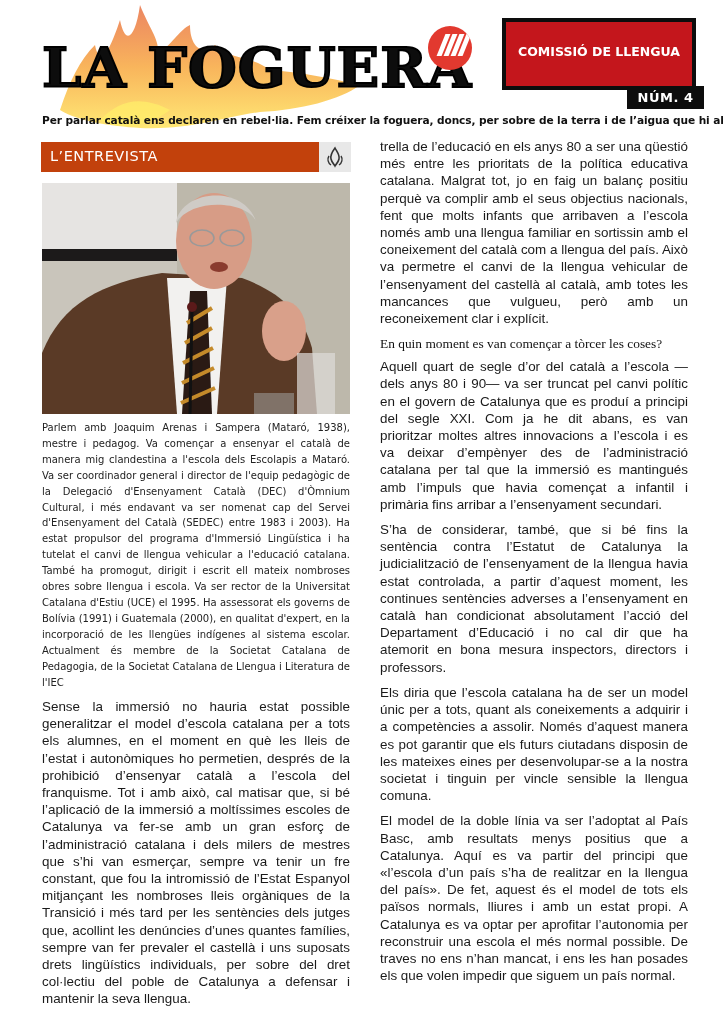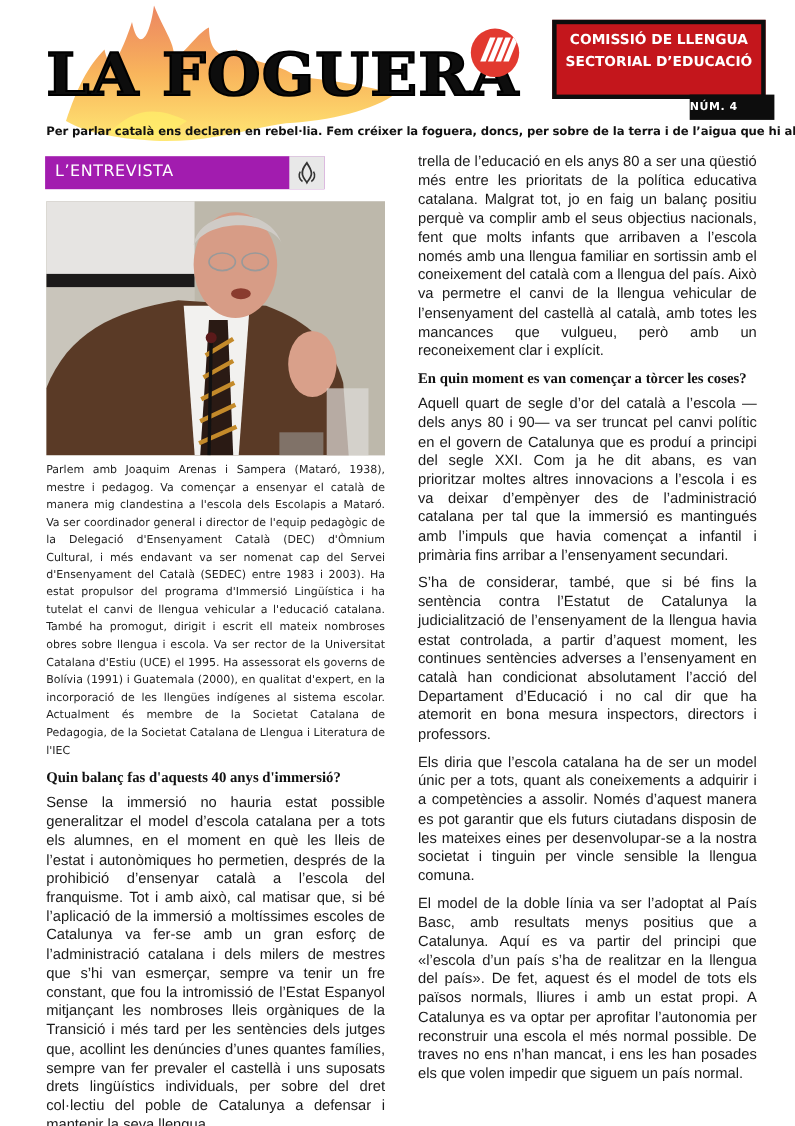--- a/index.html
+++ b/index.html
@@ -5,38 +5,38 @@
   html, body { margin: 0; padding: 0; background: #ffffff; }
   body { width: 723px; height: 1024px; position: relative; overflow: hidden; font-family: "Liberation Serif", serif; color: #1a1a1a; }
 
   
   .masthead { position: absolute; left: 0; top: 0; width: 723px; height: 140px; }
   .flames { position: absolute; left: 40px; top: 0; width: 420px; height: 140px; }
   .title { position: absolute; left: 42px; top: 40px; font-family: "DejaVu Serif", serif; font-weight: 900; font-size: 56px; letter-spacing: 1px; color: #0d0d0d; line-height: 1; transform: scaleY(0.95); -webkit-text-stroke: 2px #000; }
   .logo-circle { position: absolute; left: 428px; top: 26px; width: 44px; height: 44px; border-radius: 50%; background: #e2392f; overflow: hidden; }
   .logo-circle .bar { position: absolute; top: 8px; width: 5px; height: 22px; background: #fff; transform: skewX(-22deg); }
 
-  .org-box { position: absolute; left: 502px; top: 18px; width: 194px; height: 72px; background: #c4161c; border: 4px solid #0d0d0d; box-sizing: border-box; color: #fff; font-family: "DejaVu Sans", sans-serif; font-weight: bold; font-size: 12.5px; text-align: center; line-height: 20px; padding-top: 4px; }
+  .org-box { position: absolute; left: 502px; top: 18px; width: 194px; height: 72px; background: #c4161c; border: 4px solid #0d0d0d; box-sizing: border-box; color: #fff; font-family: "DejaVu Sans", sans-serif; font-weight: bold; font-size: 12.5px; text-align: center; line-height: 20px; padding-top: 20px; }
   .org-box div { white-space: nowrap; }
-  .num-badge { position: absolute; left: 627px; top: 86px; width: 77px; height: 23px; background: #0d0d0d; color: #fff; font-family: "DejaVu Sans", sans-serif; font-weight: bold; font-size: 10px; line-height: 23px; text-align: left; letter-spacing: 0.5px; }
+  .num-badge { position: absolute; left: 627px; top: 86px; width: 77px; height: 23px; background: #0d0d0d; color: #fff; font-family: "DejaVu Sans", sans-serif; font-weight: bold; font-size: 13px; line-height: 23px; text-align: center; letter-spacing: 0.5px; }
   .tagline { position: absolute; left: 42px; top: 114px; font-family: "DejaVu Sans", sans-serif; font-weight: bold; font-size: 10.6px; color: #111; white-space: nowrap; letter-spacing: -0.1px; }
 
   
-  .section-bar { position: absolute; left: 41px; top: 142px; width: 254px; height: 30px; background: #a21caf; }
+  .section-bar { position: absolute; left: 41px; top: 142px; width: 310px; height: 30px; background: #c2410c; }
   .section-bar .label { position: absolute; left: 9px; top: 6px; font-family: "DejaVu Sans", sans-serif; font-size: 14.5px; color: #ffffff; letter-spacing: 0.5px; }
   .section-bar .icon-box { position: absolute; right: 0; top: 0; width: 32px; height: 30px; background: #e8e8e8; }
 
   .photo { position: absolute; left: 42px; top: 183px; width: 308px; height: 231px; overflow: hidden; background: #cfcbc2; }
 
   .bio { position: absolute; left: 42px; top: 420px; width: 308px; font-family: "DejaVu Sans", sans-serif; font-size: 10px; line-height: 15.9px; text-align: justify; color: #222; }
 
   .col-left { position: absolute; left: 42px; top: 698px; width: 308px; }
   .col-right { position: absolute; left: 380px; top: 138px; width: 308px; }
 
-  .q { font-family: "Liberation Serif", serif; font-weight: bold; font-size: 13.4px; line-height: 17px; margin: 0 0 6px 0; color: #111; text-align: justify; }
+  .q { font-family: "Liberation Serif", serif; font-weight: normal; font-size: 13.4px; line-height: 17px; margin: 0 0 6px 0; color: #111; text-align: justify; }
   .p { font-family: Liberation Sans, sans-serif; font-size: 13.4px; line-height: 17.2px; margin: 0 0 8px 0; text-align: justify; color: #1a1a1a; hyphens: manual; }
   .p.last-continued { text-align-last: justify; }
 </style>
 </head>
 <body>
 
 <header class="masthead">
   <svg class="flames" viewBox="0 0 420 140" preserveAspectRatio="none">
     <defs>
       <linearGradient id="fg" x1="0" y1="1" x2="0" y2="0">
@@ -51,21 +51,20 @@
   <div class="title">LA FOGUERA</div>
   <div class="logo-circle">
     <span class="bar" style="left:13px"></span>
     <span class="bar" style="left:20px"></span>
     <span class="bar" style="left:27px"></span>
     <span class="bar" style="left:34px"></span>
   </div>
 
   <div class="org-box">
     <div>COMISSIÓ DE LLENGUA</div>
-    <div>SECTORIAL D’EDUCACIÓ</div>
   </div>
   <div class="num-badge">NÚM. 4</div>
 
   <div class="tagline">Per parlar català ens declaren en rebel·lia. Fem créixer la foguera, doncs, per sobre de la terra i de l’aigua que hi aboquen.</div>
 </header>
 
 <div class="section-bar">
   <span class="label">L’ENTREVISTA</span>
   <span class="icon-box">
     <svg width="32" height="30" viewBox="0 0 32 30">
@@ -102,21 +101,20 @@
     <circle cx="150" cy="124" r="5" fill="#5b1a1a"></circle>
 
     <rect x="255" y="170" width="38" height="61" fill="#dedcd8" opacity="0.7"></rect>
     <rect x="212" y="210" width="40" height="21" fill="#9a9894" opacity="0.6"></rect>
   </svg>
 </div>
 
 <div class="bio">Parlem amb Joaquim Arenas i Sampera (Mataró, 1938), mestre i pedagog. Va començar a ensenyar el català de manera mig clandestina a l'escola dels Escolapis a Mataró. Va ser coordinador general i director de l'equip pedagògic de la Delegació d'Ensenyament Català (DEC) d'Òmnium Cultural, i més endavant va ser nomenat cap del Servei d'Ensenyament del Català (SEDEC) entre 1983 i 2003). Ha estat propulsor del programa d'Immersió Lingüística i ha tutelat el canvi de llengua vehicular a l'educació catalana. També ha promogut, dirigit i escrit ell mateix nombroses obres sobre llengua i escola. Va ser rector de la Universitat Catalana d'Estiu (UCE) el 1995. Ha assessorat els governs de Bolívia (1991) i Guatemala (2000), en qualitat d'expert, en la incorporació de les llengües indígenes al sistema escolar. Actualment és membre de la Societat Catalana de Pedagogia, de la Societat Catalana de Llengua i Literatura de l'IEC</div>
 
 <div class="col-left">
-  <h3 class="q">Quin balanç fas d'aquests 40 anys d'immersió?</h3>
   <p class="p">Sense la immersió no hauria estat possible generalitzar el model d’escola catalana per a tots els alumnes, en el moment en què les lleis de l’estat i autonòmiques ho permetien, després de la prohibició d’ensenyar català a l’escola del franquisme. Tot i amb això, cal matisar que, si bé l’aplicació de la immersió a moltíssimes escoles de Catalunya va fer-se amb un gran esforç de l’administració catalana i dels milers de mestres que s’hi van esmerçar, sempre va tenir un fre constant, que fou la intromissió de l’Estat Espanyol mitjançant les nombroses lleis orgàniques de la Transició i més tard per les sentències dels jutges que, acollint les denúncies d’unes quantes famílies, sempre van fer prevaler el castellà i uns suposats drets lingüístics individuals, per sobre del dret col·lectiu del poble de Catalunya a defensar i mantenir la seva llengua.</p>
 </div>
 
 <div class="col-right">
   <p class="p">trella de l’educació en els anys 80 a ser una qüestió més entre les prioritats de la política educativa catalana. Malgrat tot, jo en faig un balanç positiu perquè va complir amb el seus objectius nacionals, fent que molts infants que arribaven a l’escola només amb una llengua familiar en sortissin amb el coneixement del català com a llengua del país. Això va permetre el canvi de la llengua vehicular de l’ensenyament del castellà al català, amb totes les mancances que vulgueu, però amb un reconeixement clar i explícit.</p>
   <h3 class="q">En quin moment es van començar a tòrcer les coses?</h3>
   <p class="p">Aquell quart de segle d’or del català a l’escola —dels anys 80 i 90— va ser truncat pel canvi polític en el govern de Catalunya que es produí a principi del segle XXI. Com ja he dit abans, es van prioritzar moltes altres innovacions a l’escola i es va deixar d’empènyer des de l’administració catalana per tal que la immersió es mantingués amb l’impuls que havia començat a infantil i primària fins arribar a l’ensenyament secundari.</p>
   <p class="p">S’ha de considerar, també, que si bé fins la sentència contra l’Estatut de Catalunya la judicialització de l’ensenyament de la llengua havia estat controlada, a partir d’aquest moment, les continues sentències adverses a l’ensenyament en català han condicionat absolutament l’acció del Departament d’Educació i no cal dir que ha atemorit en bona mesura inspectors, directors i professors.</p>
   <p class="p">Els diria que l’escola catalana ha de ser un model únic per a tots, quant als coneixements a adquirir i a competències a assolir. Només d’aquest manera es pot garantir que els futurs ciutadans disposin de les mateixes eines per desenvolupar-se a la nostra societat i tinguin per vincle sensible la llengua comuna.</p>
   <p class="p">El model de la doble línia va ser l’adoptat al País Basc, amb resultats menys positius que a Catalunya. Aquí es va partir del principi que «l’escola d’un país s’ha de realitzar en la llengua del país». De fet, aquest és el model de tots els països normals, lliures i amb un estat propi. A Catalunya es va optar per aprofitar l’autonomia per reconstruir una escola el més normal possible. De traves no ens n’han mancat, i ens les han posades els que volen impedir que siguem un país normal.</p>

